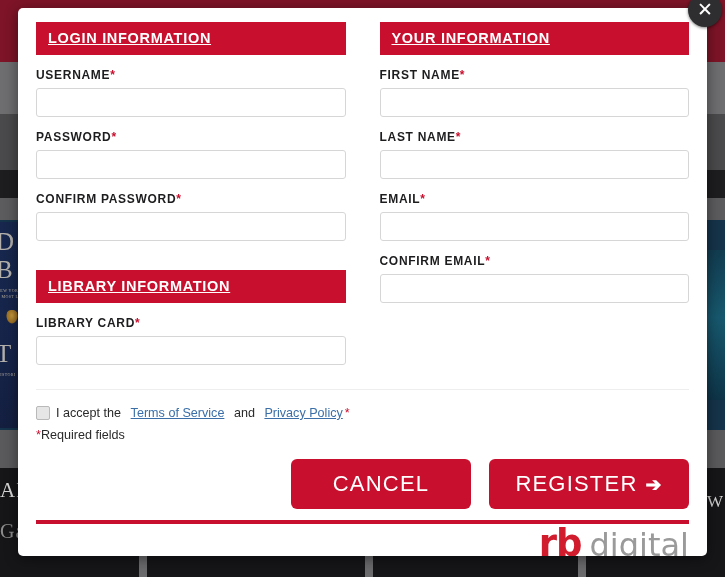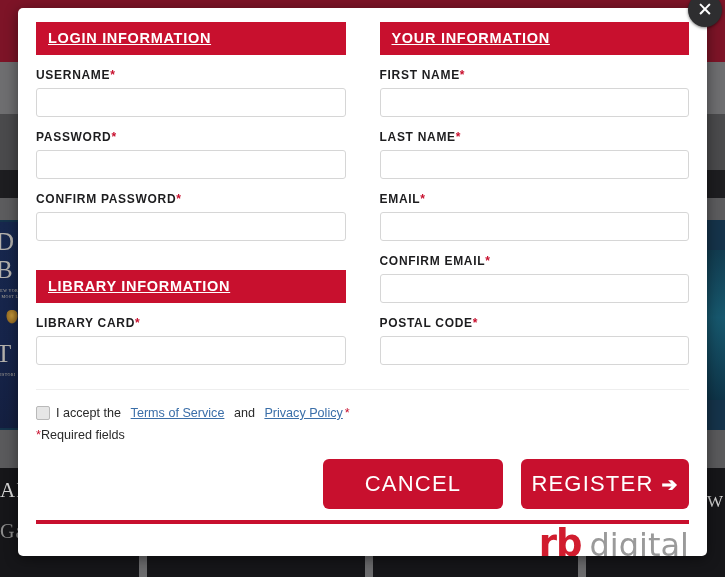--- a/index.html
+++ b/index.html
@@ -261,21 +261,21 @@
     font-size: 22px;
     letter-spacing: 1.2px;
     font-family: "Liberation Sans", sans-serif;
     cursor: pointer;
     display: flex;
     align-items: center;
     justify-content: center;
     padding: 0 32px;
   }
   .btn-cancel { width: 180px; padding: 0; }
-  .btn-register { width: 168px; padding: 0; gap: 8px; }
+  .btn-register { width: 200px; padding: 0; gap: 8px; }
   .btn-arrow { font-size: 19px; font-weight: bold; }
 
   .footer-rule {
     position: absolute;
     left: 18px;
     right: 18px;
     top: 512px;
     height: 4px;
     background: #C8102E;
   }
@@ -393,24 +393,20 @@
           <div class="field">
             <div class="field-label"><span>EMAIL</span><span class="req">*</span></div>
             <input class="field-input" type="text" value="" style="">
           </div>
 
           <div class="field">
             <div class="field-label"><span>CONFIRM EMAIL</span><span class="req">*</span></div>
             <input class="field-input" type="text" value="" style="">
           </div>
 
-          <div class="field">
-            <div class="field-label"><span>POSTAL CODE</span><span class="req">*</span></div>
-            <input class="field-input" type="text" value="" style="">
-          </div>
 
         </div>
       </div>
 
       <div class="divider-thin"></div>
 
       <div class="accept-row">
         <div class="accept-box"></div>
         <span>I accept the</span>
         <span class="sep">&nbsp;</span>

